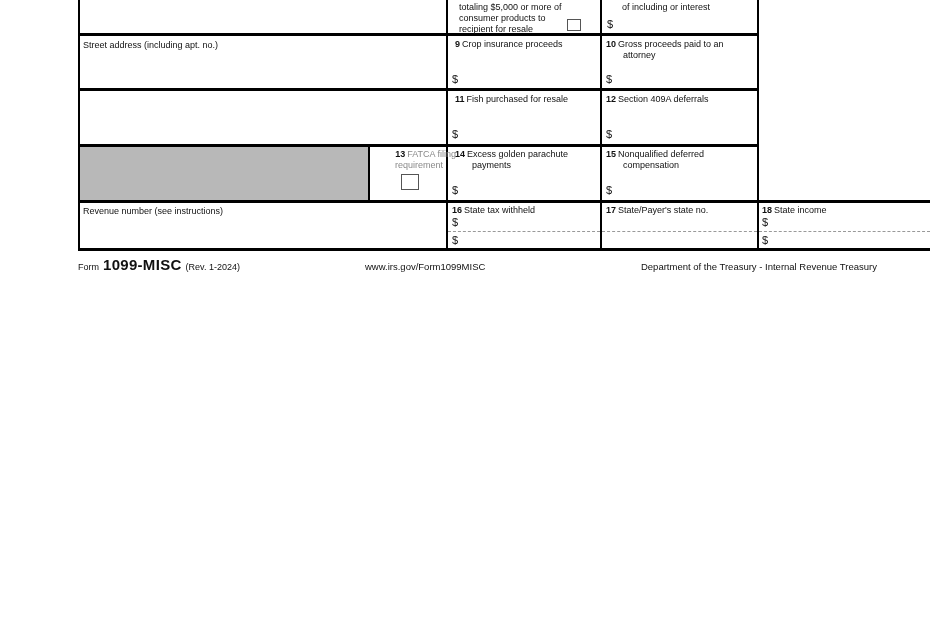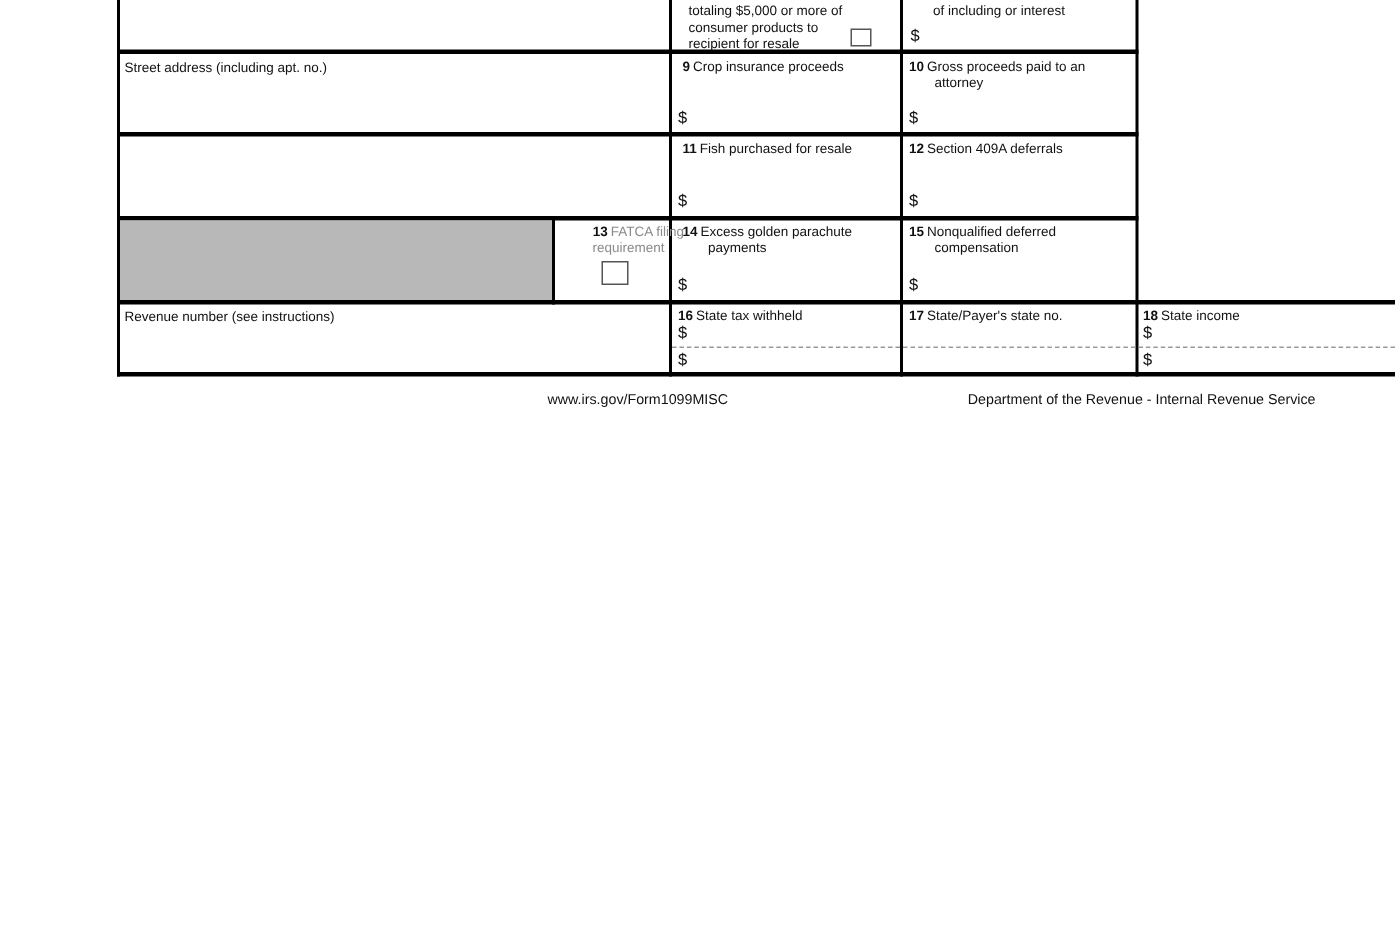--- a/index.html
+++ b/index.html
@@ -113,16 +113,21 @@
   <div class="dashed" style="left:602px;top:231px;width:155px"></div>
   <div class="cell" style="left:602px;top:213px;width:155px;height:33px"></div>
 
   <div class="lbl" style="left:762px;top:205px">
     <span class="bnum">18</span><span>State income</span>
   </div>
   <div class="dollar" style="left:762px;top:216px">$</div>
   <div class="dashed" style="left:759px;top:231px;width:171px"></div>
   <div class="dollar" style="left:762px;top:234px">$</div>
 
+  <div class="ftr-left" style="left:78px;top:256px">
+    <span class="f-word">Form</span>
+    <span class="f-num">1099-MISC</span>
+    <span class="f-rev">(Rev. 1-2024)</span>
+  </div>
   <div class="ftr-small" style="left:365px;top:261px">www.irs.gov/Form1099MISC</div>
-  <div class="ftr-small ta-r" style="left:617px;top:261px;width:260px">Department of the Revenue - Internal Revenue Service</div>
+  <div class="ftr-small ta-r" style="left:617px;top:261px;width:260px">Department of the Treasury - Internal Revenue Treasury</div>
 
 </div>
 
 </body></html>

